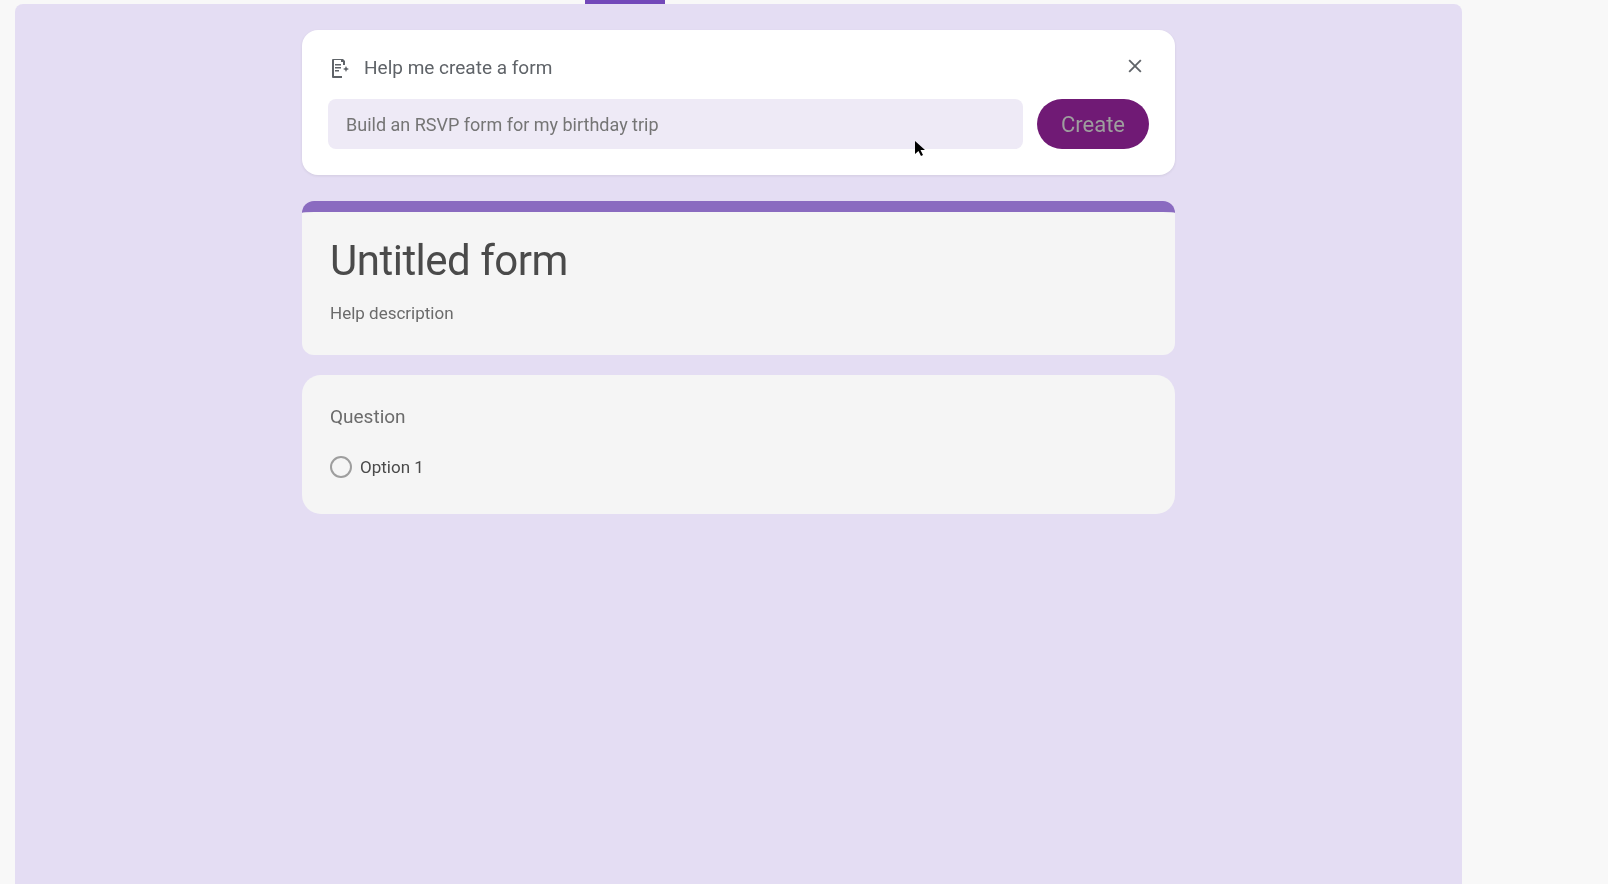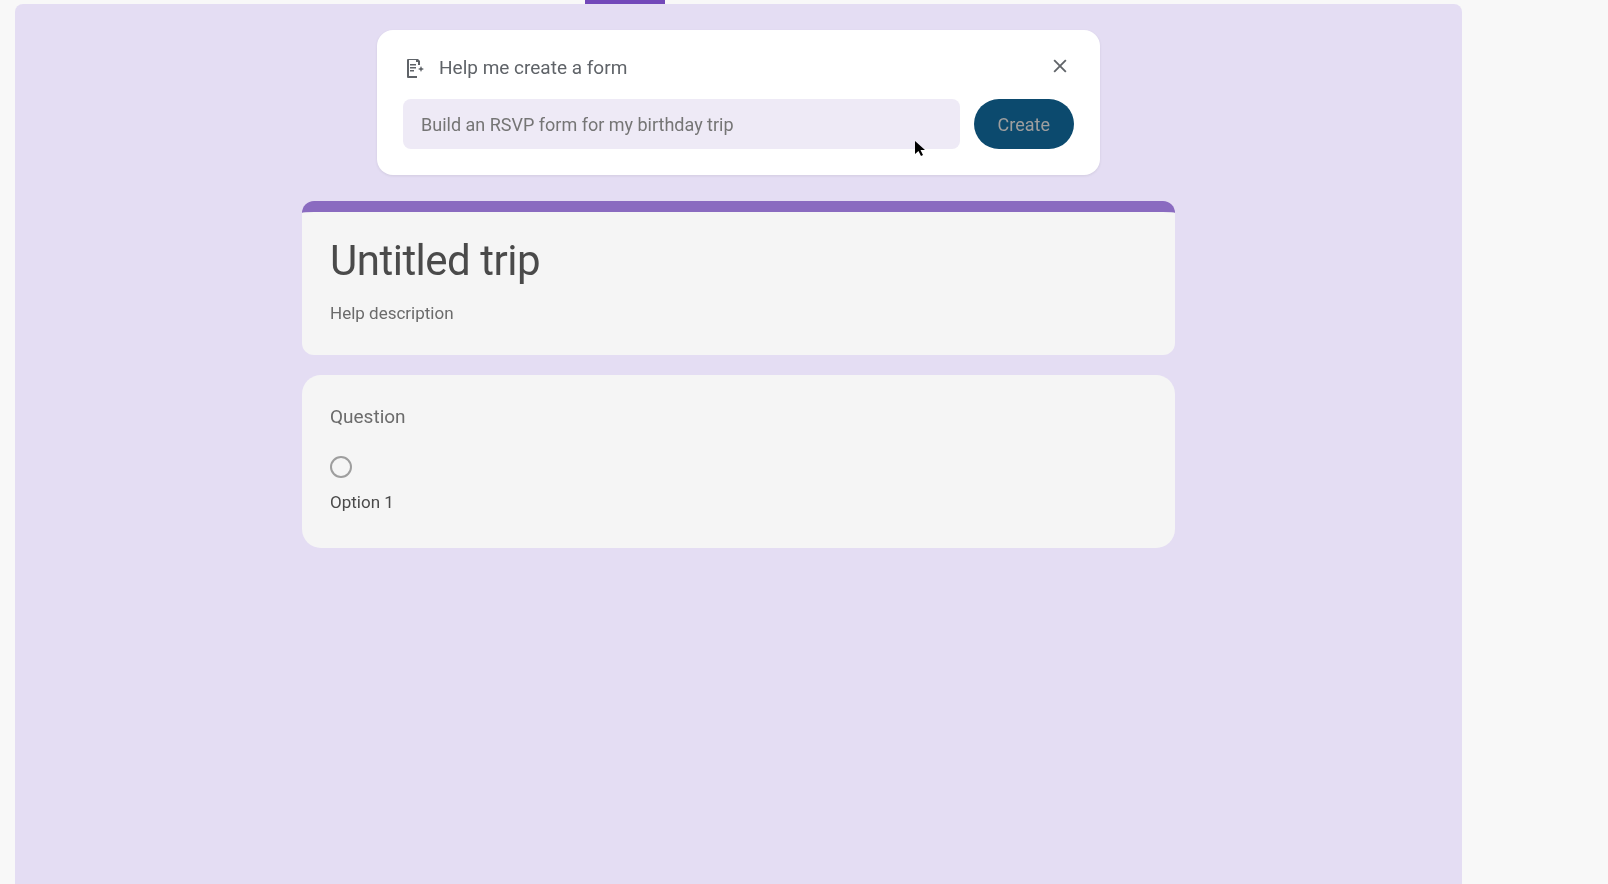--- a/index.html
+++ b/index.html
@@ -42,21 +42,21 @@
       left: 15px;
       right: 146px;
       bottom: 0;
       padding-top: 26px;
       display: flex;
       flex-direction: column;
       align-items: center;
     }
 
     .ai-card {
-      width: 723px;
+      width: 873px;
       background: #ffffff;
       border-radius: 16px;
       padding: 22px 26px 26px 26px;
       box-shadow: 0 1px 3px rgba(0,0,0,0.08);
       margin-bottom: 26px;
     }
 
     .ai-card-header {
       display: flex;
       align-items: center;
@@ -112,24 +112,24 @@
       outline: none;
     }
 
     .ai-input::placeholder {
       color: #757575;
     }
 
     .create-btn {
       height: 50px;
       padding: 0 24px;
-      background: #0c4a6e;
+      background: #701a75;
       border: none;
       border-radius: 25px;
-      font-size: 18px;
+      font-size: 22px;
       color: #9e9e9e;
       font-family: inherit;
       cursor: pointer;
     }
 
     .form-card {
       width: 873px;
       background: #f5f5f5;
       border-radius: 12px;
       border-top: 11px solid #8a6bc0;
@@ -158,22 +158,22 @@
     }
 
     .question-label {
       font-size: 19px;
       color: #6b6b6b;
       margin-bottom: 28px;
     }
 
     .option-row {
       display: flex;
-      gap: 14px;
-      flex-direction: column;
+      align-items: center;
+      gap: 8px;
     }
 
     .radio-circle {
       width: 22px;
       height: 22px;
       border: 2px solid #9e9e9e;
       border-radius: 50%;
       background: transparent;
     }
 
@@ -220,21 +220,21 @@
         </span>
       </button>
     </div>
     <div class="ai-input-row">
       <input type="text" class="ai-input" placeholder="Build an RSVP form for my birthday trip" style="">
       <button class="create-btn">Create</button>
     </div>
   </div>
 
   <div class="form-card">
-    <div class="form-title">Untitled trip</div>
+    <div class="form-title">Untitled form</div>
     <div class="form-description">Help description</div>
   </div>
 
   <div class="question-card">
     <div class="question-label">Question</div>
     <div class="option-row">
       <span class="radio-circle"></span>
       <span class="option-text">Option 1</span>
     </div>
   </div>

